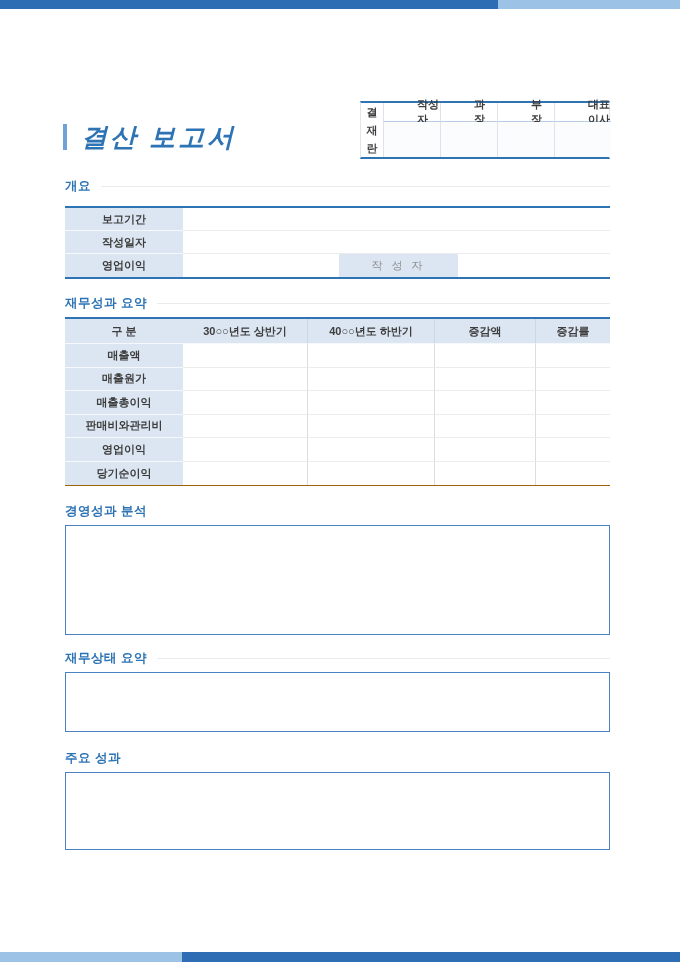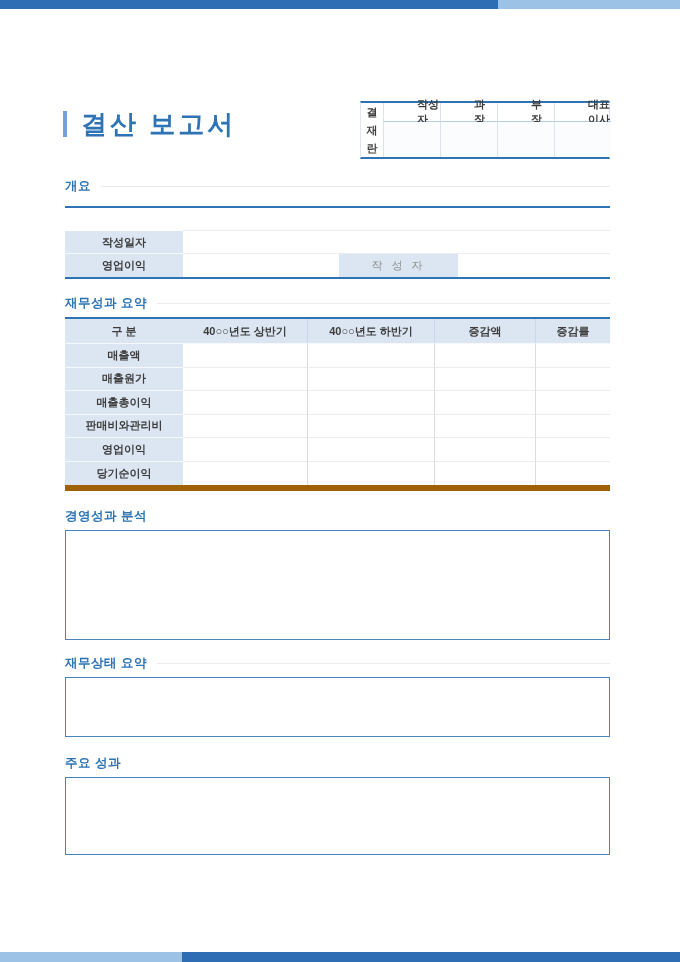--- a/index.html
+++ b/index.html
@@ -11,21 +11,21 @@
   .topbar .seg-dark { width:498px; background:#2e6cb4; }
   .topbar .seg-light { flex:1; background:#9cc2e5; }
   .bottombar { position:absolute; bottom:0; left:0; width:680px; height:10px; display:flex; }
   .bottombar .seg-light { width:182px; background:#9cc2e5; }
   .bottombar .seg-dark { flex:1; background:#2e6cb4; }
 
   .content { padding:0 70px 0 65px; }
 
   
   .header-row { position:relative; margin-top:101px; height:58px; }
-  .doc-title { position:absolute; left:-2px; top:8px; display:flex; align-items:center; }
+  .doc-title { position:absolute; left:-2px; top:21px; display:flex; align-items:center;font-style:italic; }
   .title-accent { display:inline-block; width:4px; height:26px; background:#6fa3d8; margin-right:14px; }
   .doc-title h1 { font-size:26px; font-weight:bold; color:#2e74b5; letter-spacing:3px; line-height:30px; }
 
   .ap-table { position:absolute; right:0; top:0; width:250px; height:58px;
               display:grid; grid-template-columns:22px repeat(4,57px); grid-template-rows:19px 35px;
               border-top:2px solid #2e74b5; border-bottom:2px solid #2e74b5;
               border-left:1px solid #e0e6ee; border-right:1px solid #e0e6ee; }
   .ap-stamp { grid-row:1 / 3; display:flex; flex-direction:column; justify-content:space-between;
               align-items:center; padding:3px 0; font-size:11px; font-weight:bold; color:#3d3d3d; line-height:12px; }
   .ap-head { border-left:1px solid #dde3ea; border-bottom:1px solid #b7cde6; display:flex; align-items:center;
@@ -46,21 +46,21 @@
   .ov-label.rb { border-bottom:1px solid rgba(255,255,255,0.75); }
   .ov-val { background:#fff; }
   .ov-val.rb { border-bottom:1px solid #ececec; }
   .ov-val.wide { grid-column:2 / 5; }
   .ov-author { background:#dce6f2; display:flex; align-items:center; justify-content:center;
                font-size:11px; color:#8f8f8f; letter-spacing:3px; }
 
   
   .sec-fin { margin-top:17px; }
   .fin-table { margin-top:7px; display:grid; grid-template-columns:118px 124px 127px 101px 75px;
-               grid-template-rows:25px repeat(6,23.5px); border-top:2px solid #2e74b5; border-bottom:6px solid #a16207; }
+               grid-template-rows:25px repeat(6,23.5px); border-top:2px solid #2e74b5; border-bottom:1px solid #a16207; }
   .fin-h { background:#dce6f2; display:flex; align-items:center; justify-content:center;
            font-size:11px; font-weight:bold; color:#3d3d3d; border-bottom:1px solid rgba(255,255,255,0.75); }
   .fin-h.vl { border-left:1px solid #c9d8ea; }
   .fin-label { background:#dce6f2; display:flex; align-items:center; justify-content:center;
                font-size:11px; font-weight:bold; color:#3d3d3d; border-bottom:1px solid rgba(255,255,255,0.75); }
   .fin-label.last { border-bottom:none; }
   .fin-cell { background:#fff; border-bottom:1px solid #ececec; }
   .fin-cell.vl { border-left:1px solid #dcdcdc; }
   .fin-cell.last { border-bottom:none; }
 
@@ -107,38 +107,39 @@
         <div class="ap-sign" style="grid-column:5;grid-row:2"></div>
       </div>
     </div>
 
     <div class="sec-overview">
       <div class="sec-title">
         <span>개요</span>
         <span class="rule"></span>
       </div>
       <div class="ov-table">
+        <div class="ov-label rb">보고기간</div>
         <div class="ov-val wide rb"></div>
         <div class="ov-label rb">작성일자</div>
         <div class="ov-val wide rb"></div>
         <div class="ov-label">영업이익</div>
         <div class="ov-val"></div>
         <div class="ov-author">작 성 자</div>
         <div class="ov-val"></div>
       </div>
     </div>
 
     <div class="sec-fin">
       <div class="sec-title">
         <span>재무성과 요약</span>
         <span class="rule"></span>
       </div>
       <div class="fin-table">
         <div class="fin-h">구 분</div>
-        <div class="fin-h">40○○년도 상반기</div>
+        <div class="fin-h">30○○년도 상반기</div>
         <div class="fin-h vl">40○○년도 하반기</div>
         <div class="fin-h vl">증감액</div>
         <div class="fin-h vl">증감률</div>
 
         <div class="fin-label">매출액</div>
         <div class="fin-cell"></div>
         <div class="fin-cell vl"></div>
         <div class="fin-cell vl"></div>
         <div class="fin-cell vl"></div>
 

